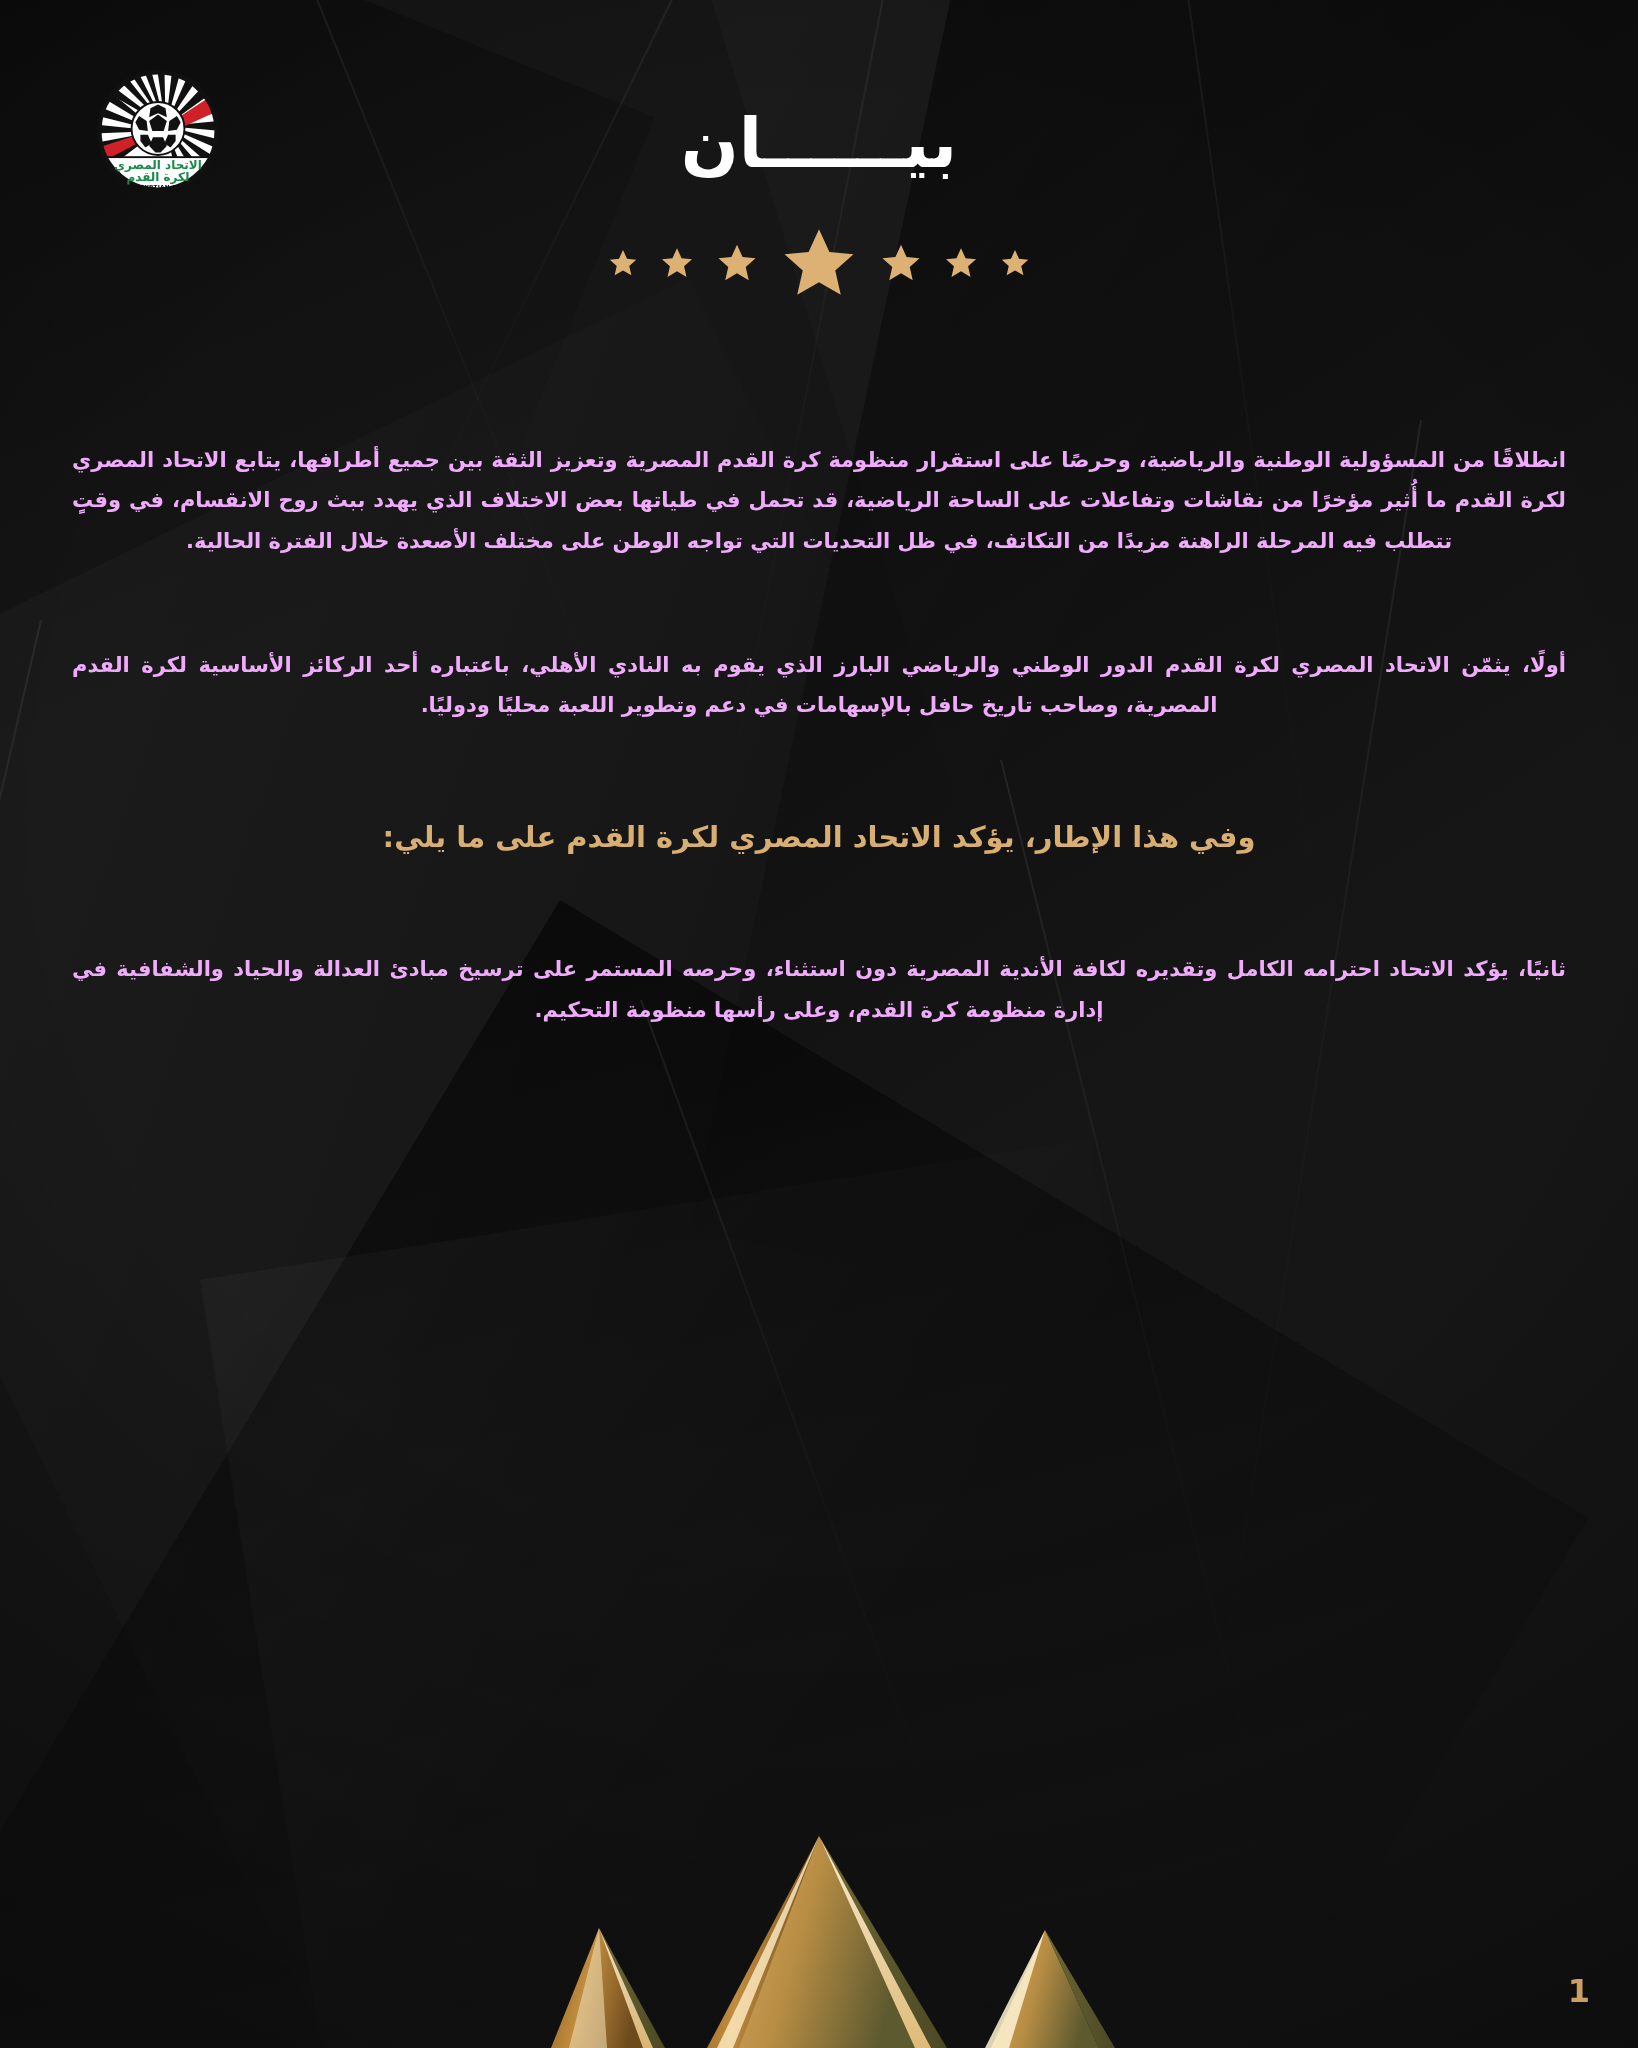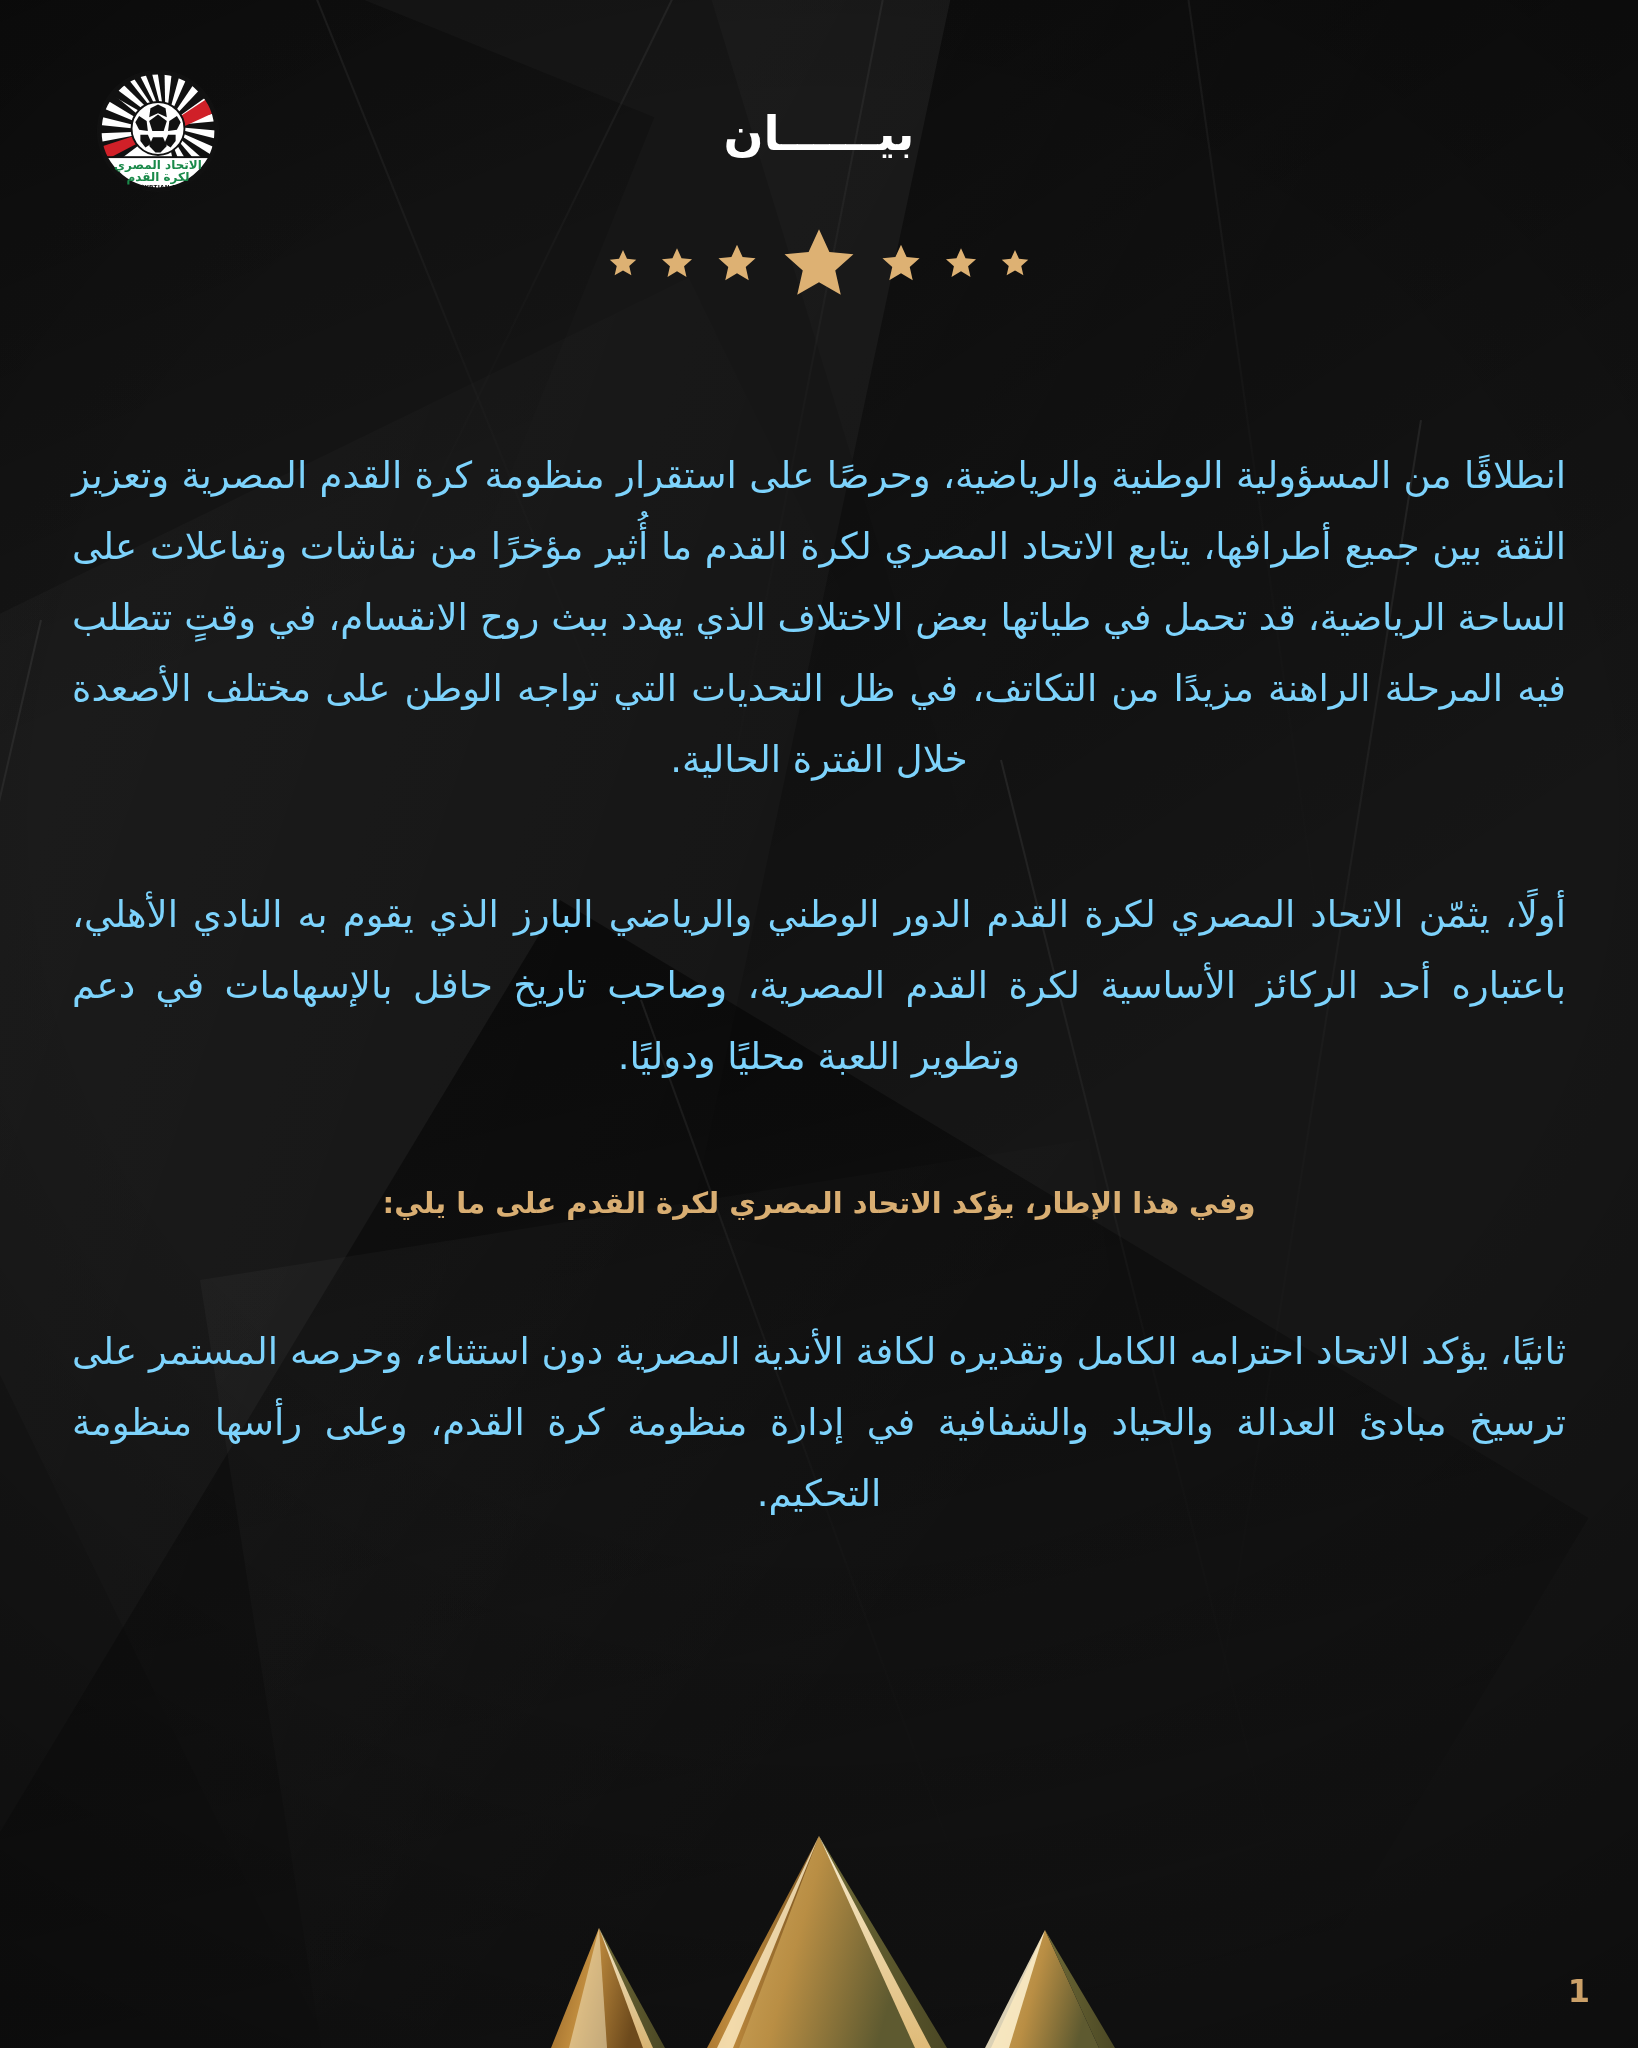--- a/index.html
+++ b/index.html
@@ -69,21 +69,21 @@
     height:126px;
   }
   .logo svg{ display:block; width:126px; height:126px; }
 
   .title{
     position:absolute;
     top:110px;
     left:0; right:0;
     text-align:center;
     color:#ffffff;
-    font-size:47px;
+    font-size:68px;
     font-weight:700;
     letter-spacing:0;
     line-height:1;
     direction:rtl;
   }
 
   
   .stars{
     position:absolute;
     top:218px;
@@ -103,26 +103,26 @@
 
   
   .content{
     position:absolute;
     top:440px;
     left:0; right:0;
     padding:0 72px;
     direction:rtl;
   }
   .para{
-    color:#7dd3fc;
-    font-size:37px;
+    color:#f0abfc;
+    font-size:21px;
     line-height:1.92;
     text-align:justify;
     text-align-last:center;
-    font-weight:400;
+    font-weight:700;
     letter-spacing:0;
     margin-bottom:84px;
   }
   .para.gold{
     color:#d9ae72;
     font-weight:700;
     font-size:29px;
     text-align:center;
     text-align-last:center;
     margin-bottom:84px;

